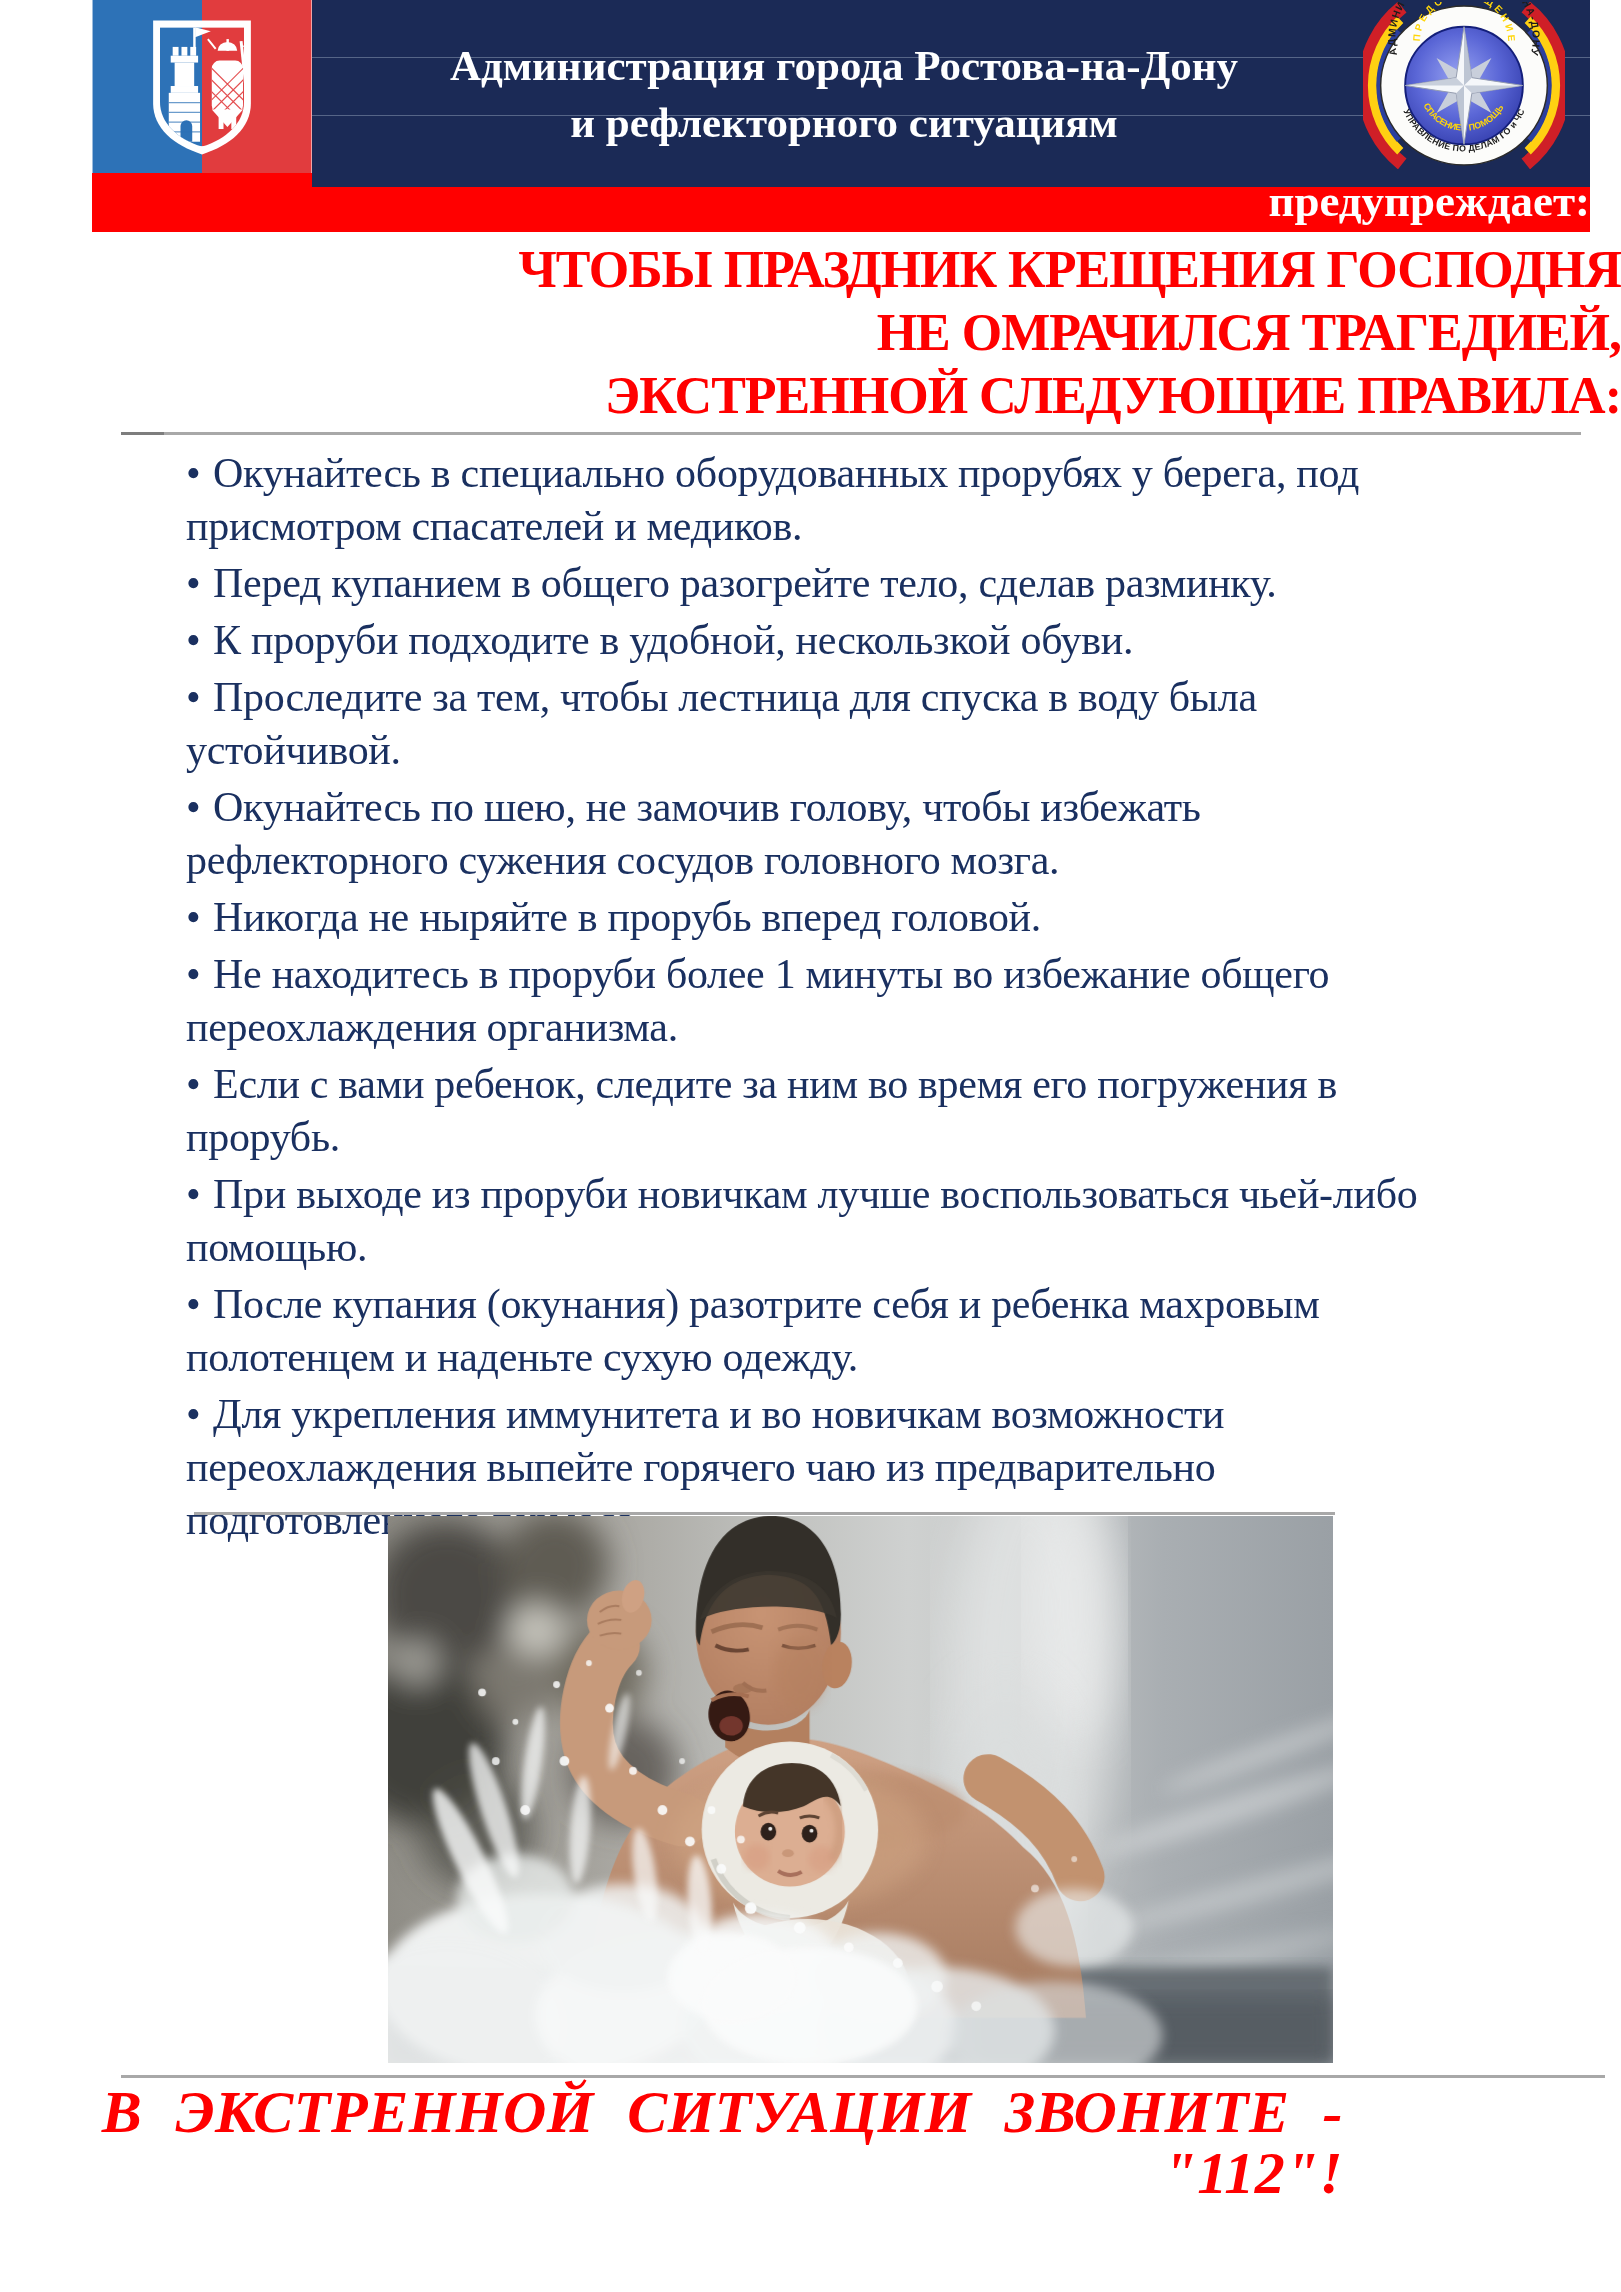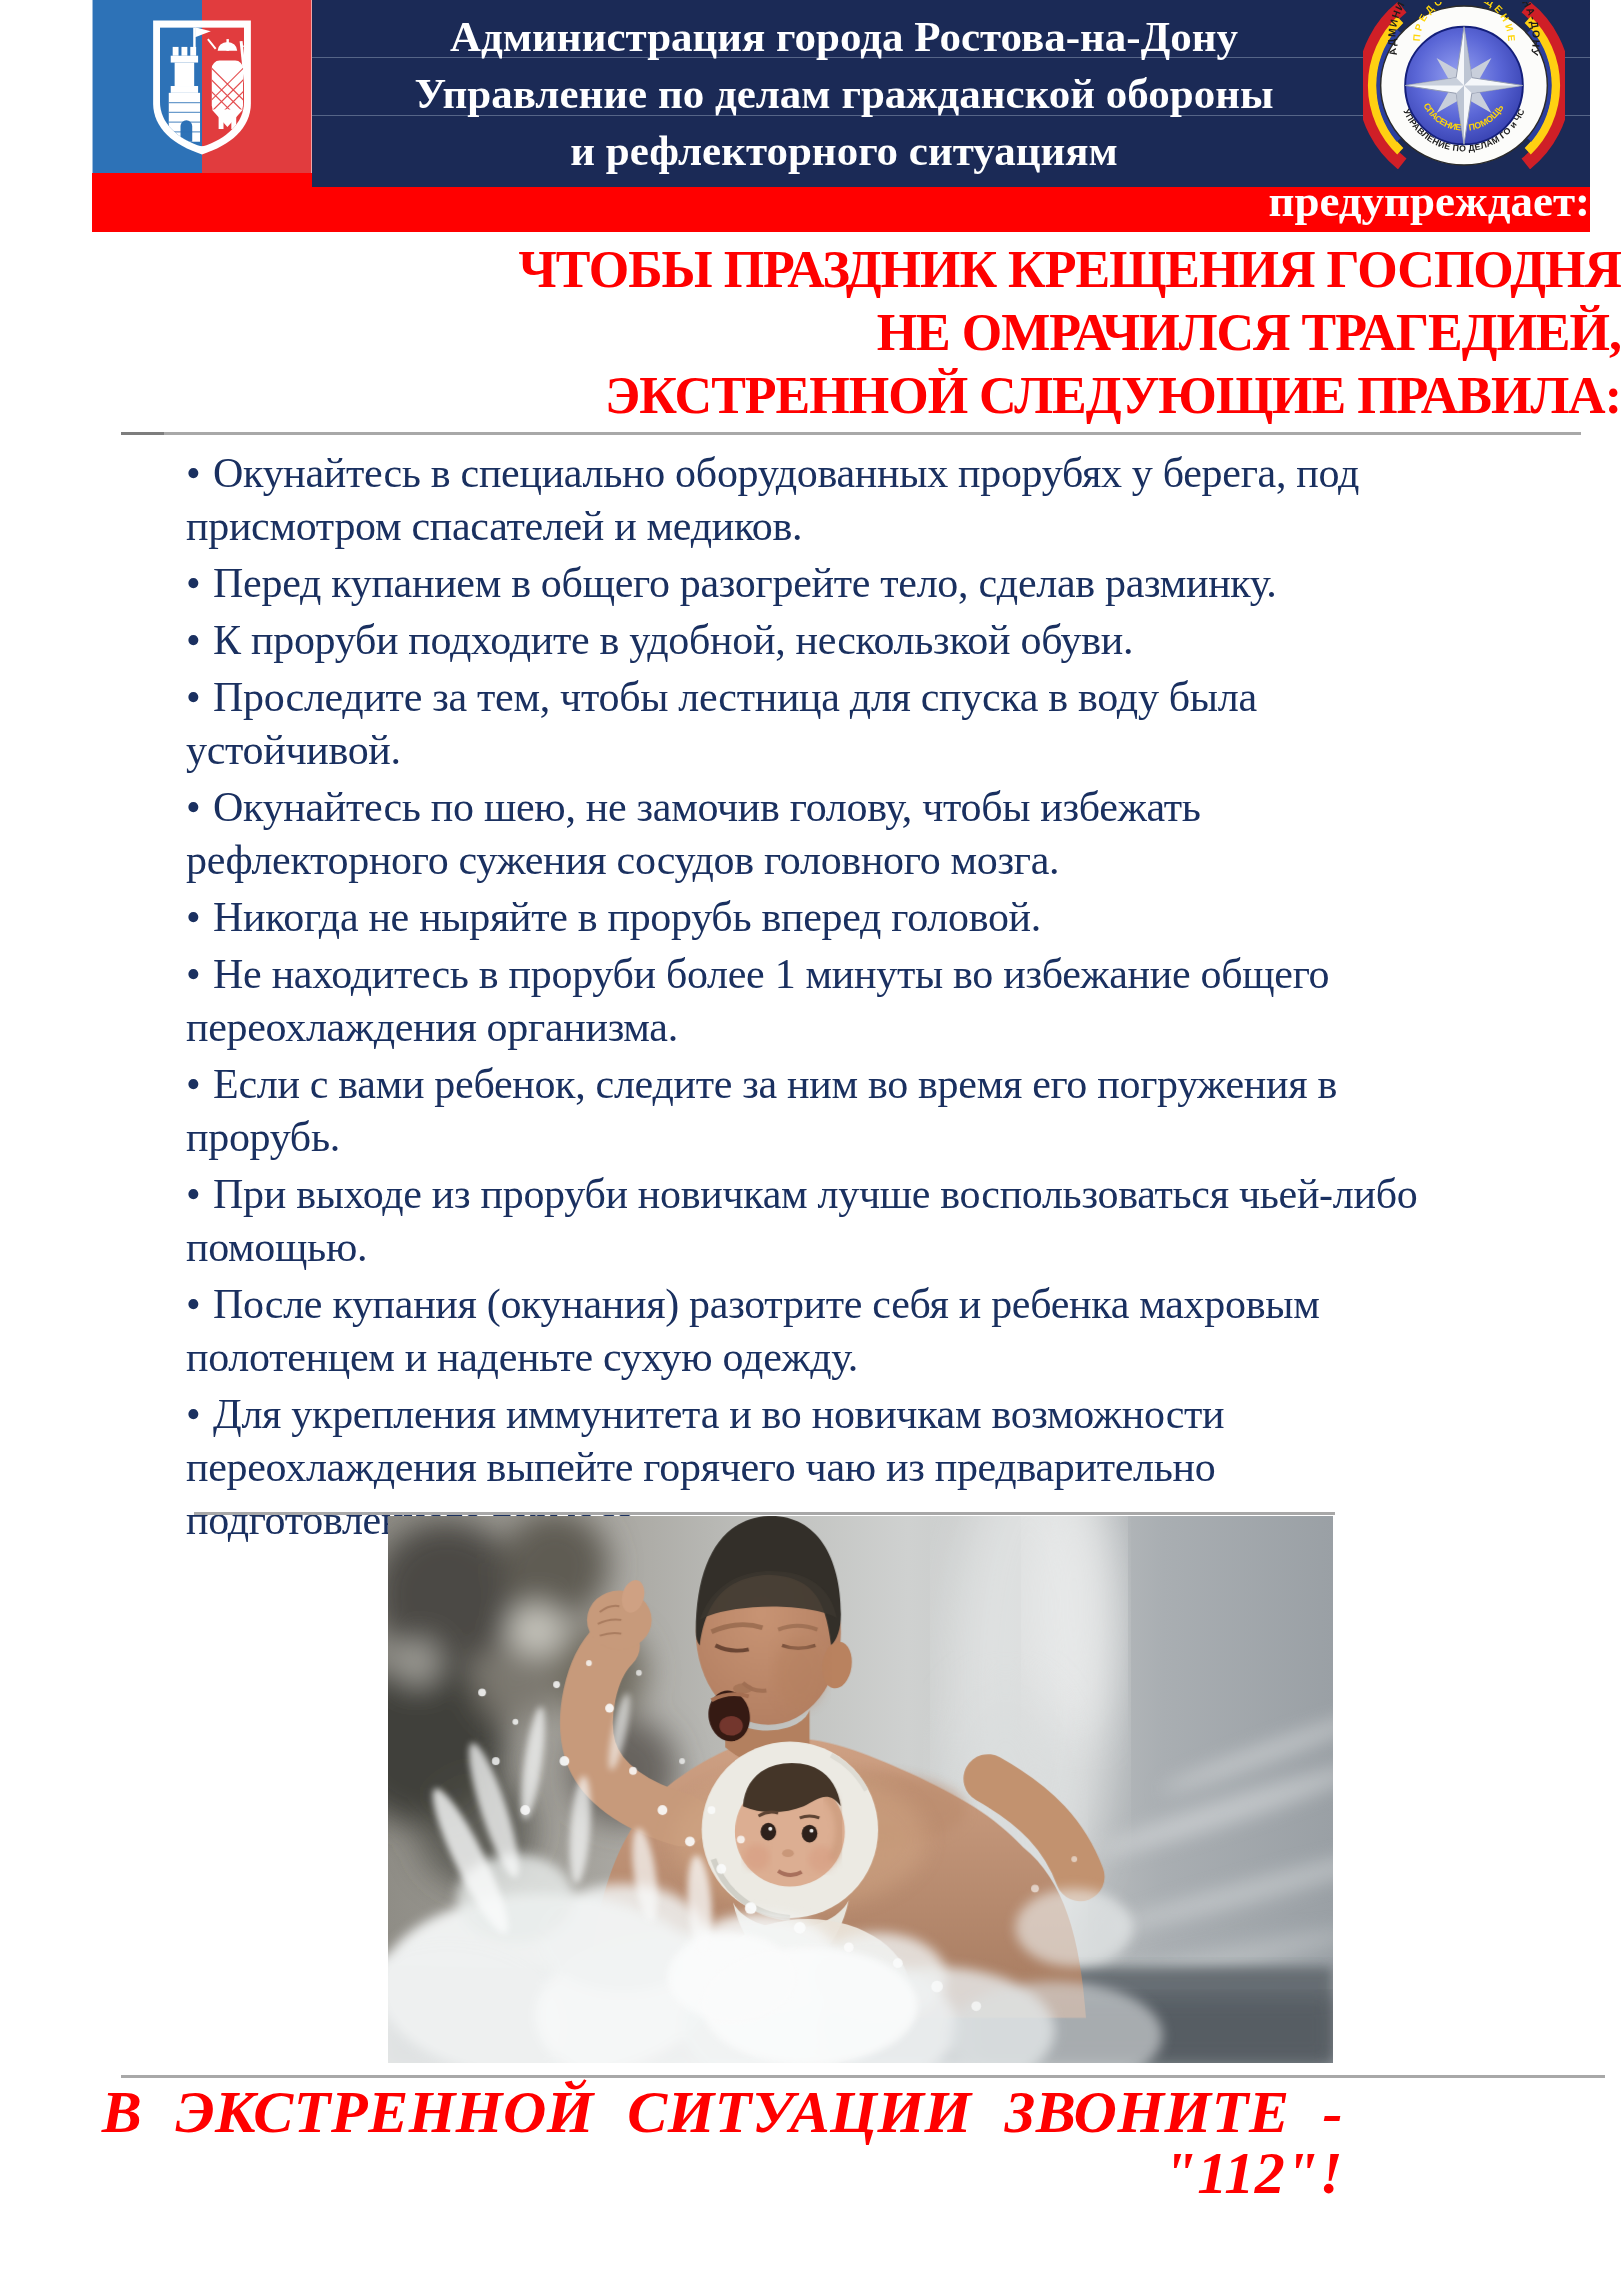--- a/index.html
+++ b/index.html
@@ -95,21 +95,20 @@
           <rect x="142" y="118" width="5" height="14" fill="#fff"></rect>
         </g>
       </svg>
     </div>
 
     <div class="navy-block">
       <div class="navy-sep" style="top:57px"></div>
       <div class="navy-sep" style="top:115px"></div>
       <div class="org-lines">
         <div class="org-line">Администрация города Ростова-на-Дону</div>
-        <div class="org-line">Управление по делам гражданской обороны</div>
         <div class="org-line">и рефлекторного ситуациям</div>
       </div>
 
       <div class="emblem">
         <svg viewBox="0 0 206 170" width="202" height="167">
           <defs>
             <radialGradient id="inG" cx="45%" cy="42%" r="65%">
               <stop offset="0%" stop-color="#97A2F2"></stop>
               <stop offset="55%" stop-color="#5A66D6"></stop>
               <stop offset="100%" stop-color="#323CAB"></stop>

